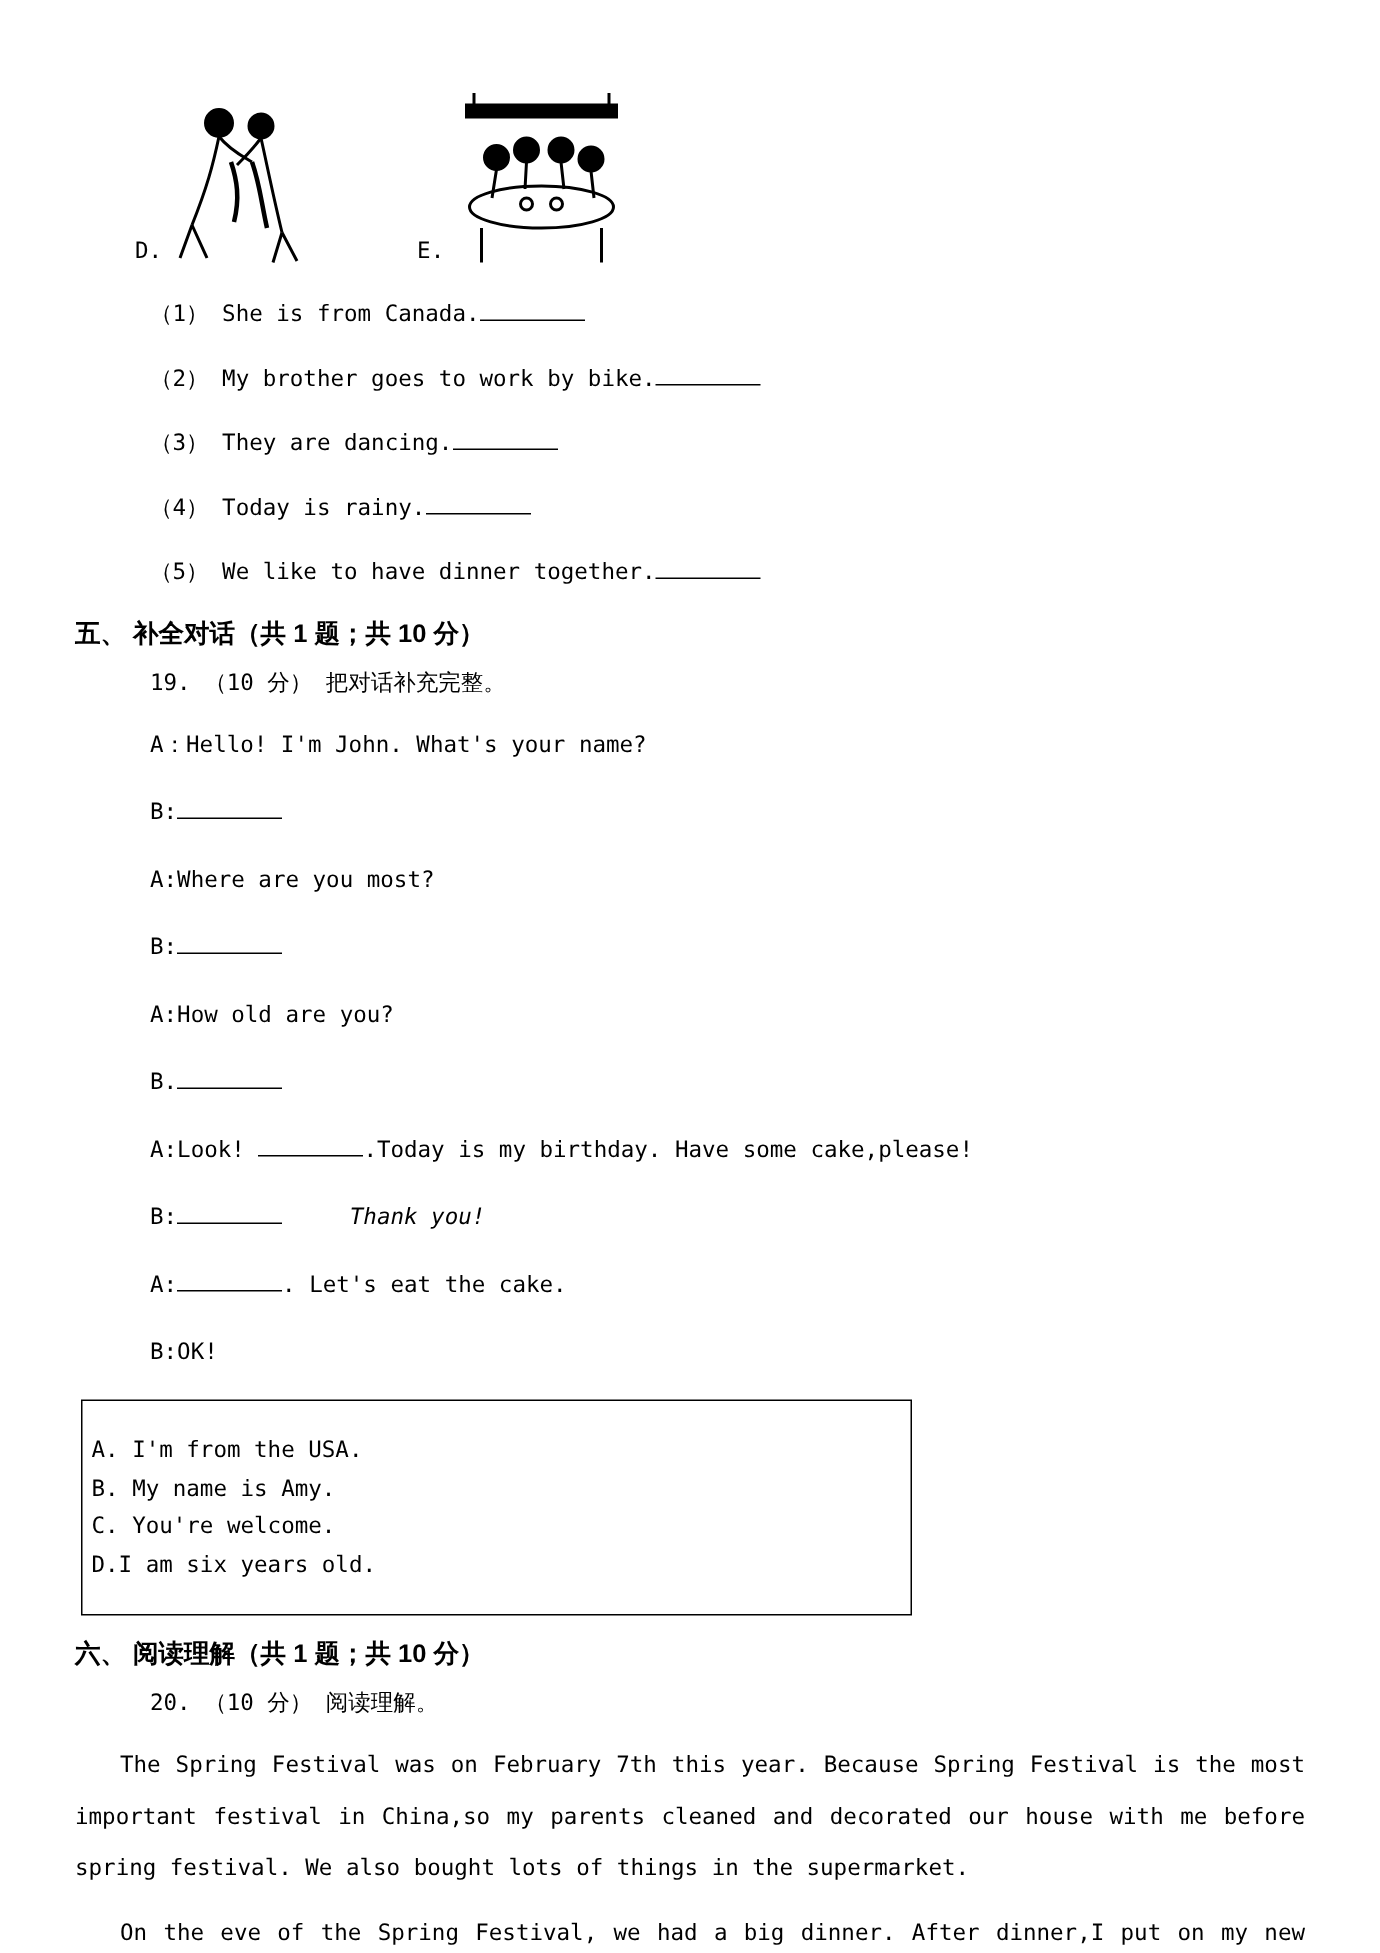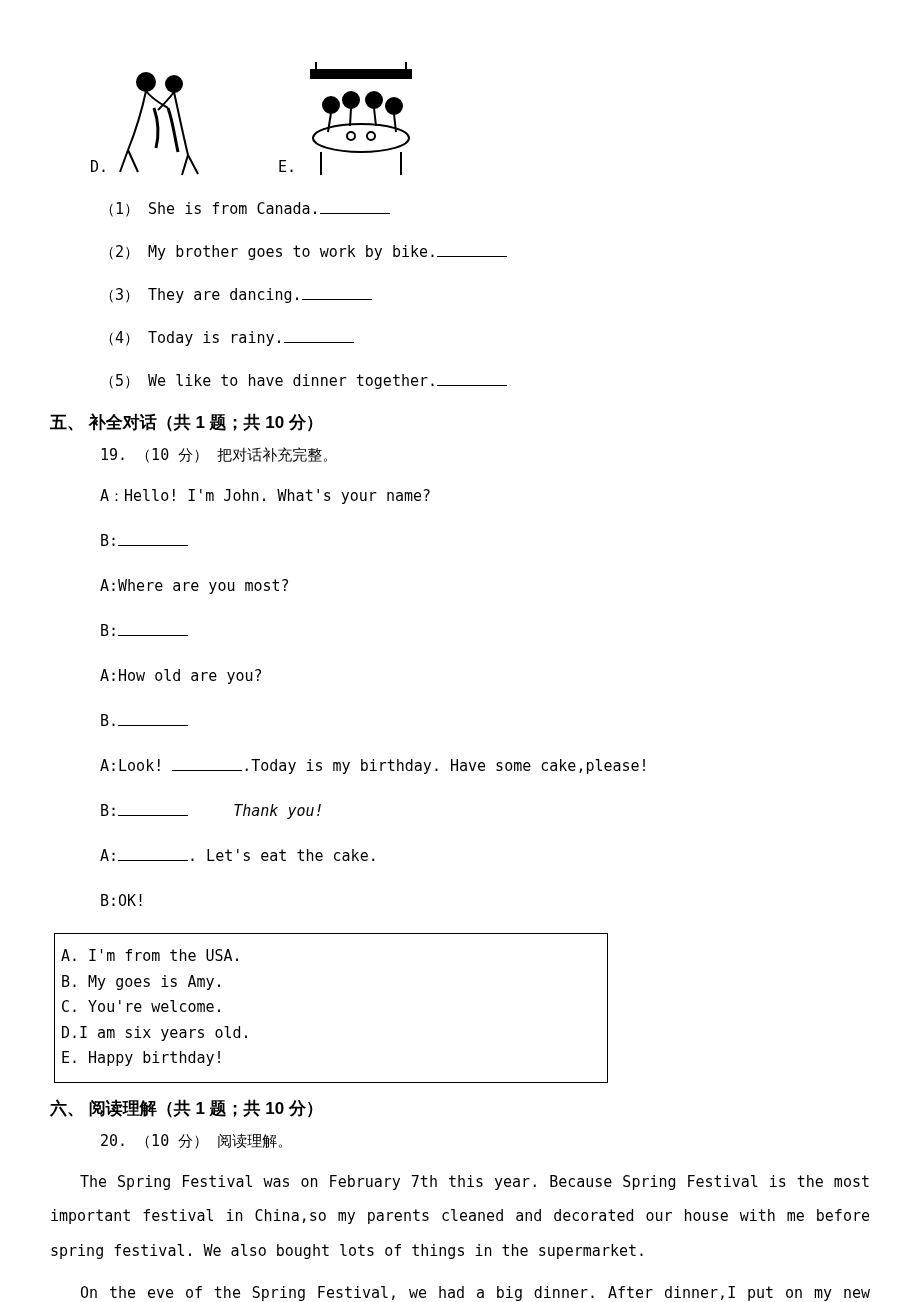--- a/index.html
+++ b/index.html
@@ -57,21 +57,21 @@
   .dialog-line {
     margin: 18px 0 18px 50px;
     line-height: 1.8;
   }
   .q-intro {
     margin: 12px 0 14px 50px;
   }
   .option-box {
     border: 1px solid #000;
     margin: 6px 0 6px 4px;
-    padding: 10px 6px;
+    padding: 20px 6px;
     width: 540px;
     line-height: 1.7;
   }
   .para {
     text-indent: 2em;
     margin: 8px 0;
     line-height: 2.3;
     text-align: justify;
     font-family: "SimSun", monospace;
   }
@@ -163,24 +163,23 @@
   <div class="dialog-line mono">
     <span>B:</span><span class="blank"></span><span style="white-space:pre;font-style:italic;">     Thank you!</span>
   </div>
   <div class="dialog-line mono">
     <span>A:</span><span class="blank"></span><span>. Let's eat the cake.</span>
   </div>
   <div class="dialog-line mono">B:OK!</div>
 
   <div class="option-box mono">
     <div>A. I'm from the USA.</div>
-    <div>B. My goes is Amy.</div>
+    <div>B. My name is Amy.</div>
     <div>C. You're welcome.</div>
     <div>D.I am six years old.</div>
-    <div>E. Happy birthday!</div>
   </div>
 
   <div class="section-heading">六、 阅读理解（共 1 题；共 10 分）</div>
   <div class="q-intro mono">20. （10 分） 阅读理解。</div>
 
   <div class="para">The Spring Festival was on February 7th this year. Because Spring Festival is the most important festival in China,so my parents cleaned and decorated our house with me before spring festival. We also bought lots of things in the supermarket.</div>
   <div class="para">On the eve of the Spring Festival, we had a big dinner. After dinner,I put on my new clothes, then</div>
 
 </div>
 

